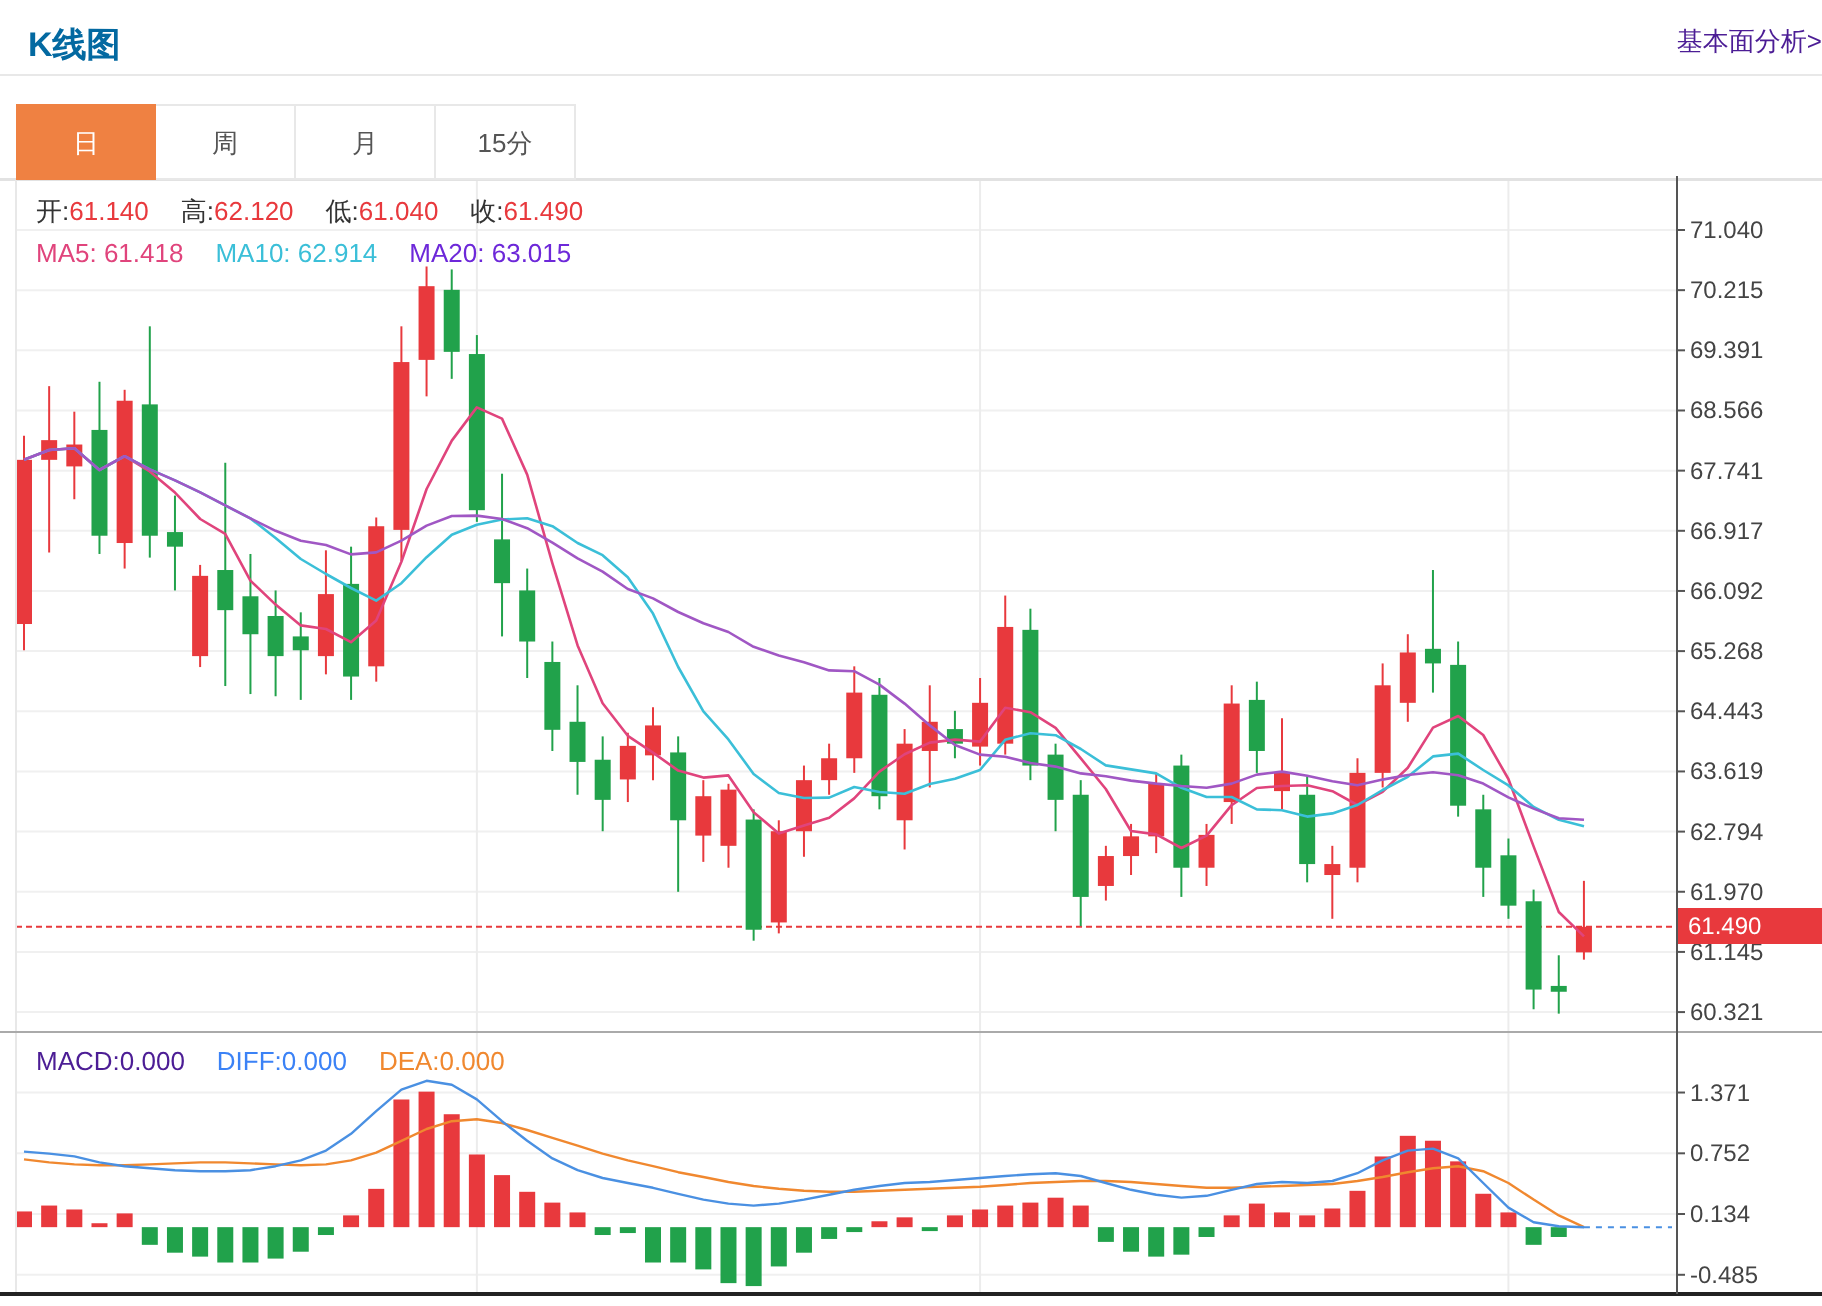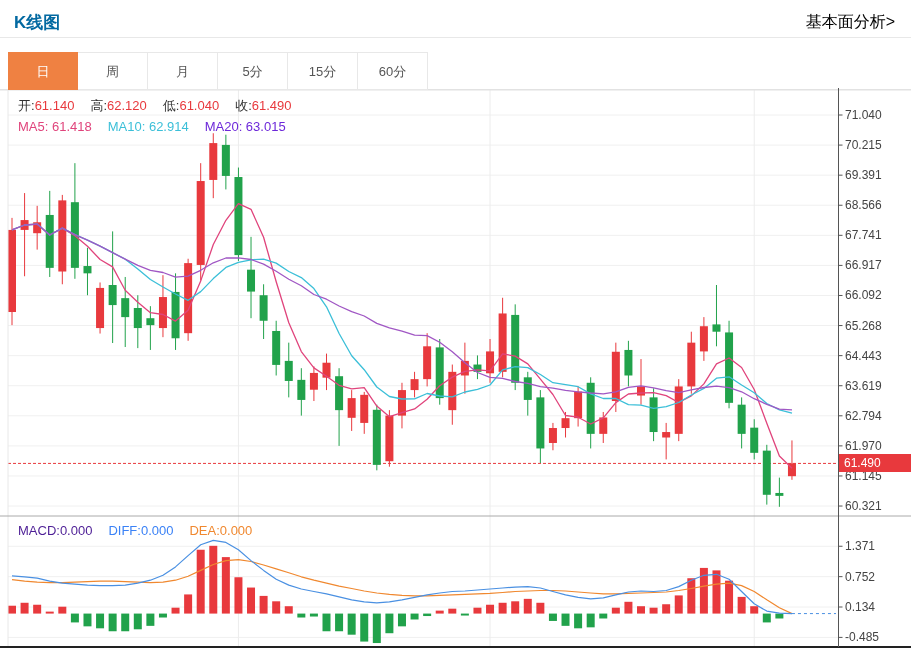--- a/index.html
+++ b/index.html
@@ -1,19 +1,19 @@
 <!DOCTYPE html>
 <html><head>
 <meta charset="utf-8">
 <style>
   html,body{margin:0;padding:0}
   body{width:911px;height:653px;position:relative;overflow:hidden;background:#fff;
        font-family:"Liberation Sans","DejaVu Sans",sans-serif;}
   .title{position:absolute;top:7px;left:10px;margin:4px;font-size:17px;font-weight:bold;color:#0369a1}
-  .fund-link{position:absolute;top:12px;right:16px;font-size:16px;color:#000000;text-decoration:none;cursor:pointer}
+  .fund-link{position:absolute;top:12px;right:0;font-size:13px;color:#4c1d95;text-decoration:none;cursor:pointer}
   .divider{position:absolute;top:37px;left:0;width:911px;height:1px;background:#e8e8e8}
   .tabs{position:absolute;top:52px;left:8px;display:flex;z-index:3}
   .tab{width:70px;height:38px;line-height:38px;text-align:center;font-size:13px;color:#555;
        background:#fff;border:1px solid #e8e8e8;border-left:none;box-sizing:border-box;cursor:pointer}
   .tab:first-child{border-left:1px solid #e8e8e8}
   .tab.active{background:#ef8142;border-color:#ef8142;color:#fff}
   .tabline{position:absolute;top:89px;left:0;width:911px;height:1px;background:#e2e2e2}
   #chart-svg{position:absolute;top:0;left:0;z-index:1}
   .legend{position:absolute;z-index:2;font-size:13px;display:flex;gap:16px;white-space:nowrap}
   .legend-ohlc{top:97px;left:18px}
@@ -31,23 +31,21 @@
 
 <div>
   <h1 class="title">K线图</h1>
   <a class="fund-link">基本面分析&gt;</a>
   <div class="divider"></div>
 
   <div class="tabs">
     <div class="tab active">日</div>
     <div class="tab">周</div>
     <div class="tab">月</div>
-    <div class="tab">5分</div>
     <div class="tab">15分</div>
-    <div class="tab">60分</div>
   </div>
   <div class="tabline"></div>
 
   <svg id="chart-svg" width="911" height="653">
       <line x1="8" y1="115" x2="838" y2="115" stroke="#f0f0f0" stroke-width="1"></line>
       <line x1="8" y1="145.07999999999998" x2="838" y2="145.07999999999998" stroke="#f0f0f0" stroke-width="1"></line>
       <line x1="8" y1="175.16" x2="838" y2="175.16" stroke="#f0f0f0" stroke-width="1"></line>
       <line x1="8" y1="205.24" x2="838" y2="205.24" stroke="#f0f0f0" stroke-width="1"></line>
       <line x1="8" y1="235.32" x2="838" y2="235.32" stroke="#f0f0f0" stroke-width="1"></line>
       <line x1="8" y1="265.4" x2="838" y2="265.4" stroke="#f0f0f0" stroke-width="1"></line>

